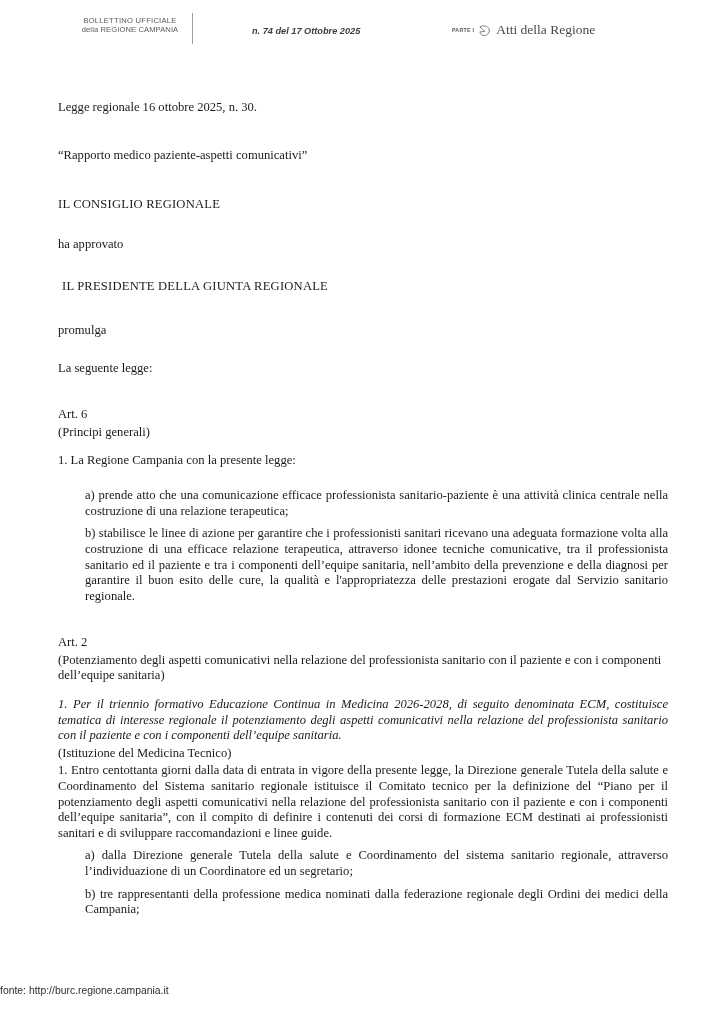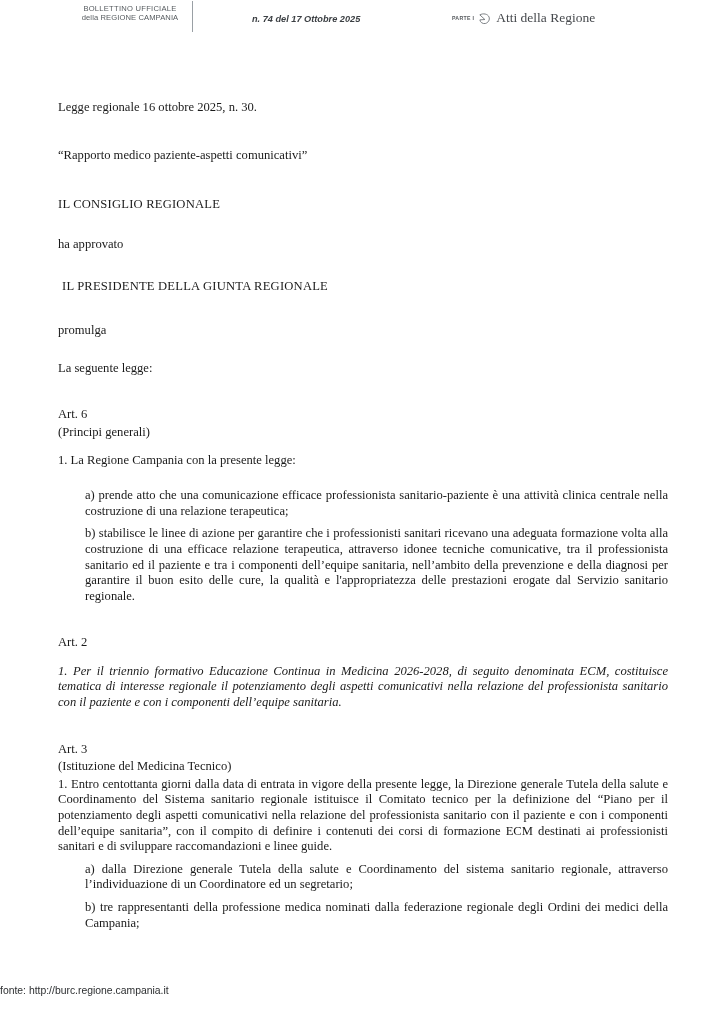--- a/index.html
+++ b/index.html
@@ -12,21 +12,21 @@
     height: 1024px;
     position: relative;
     font-family: "Liberation Serif", serif;
     color: #1a1a1a;
     overflow: hidden;
   }
 
   
   .page-header {
     position: absolute;
-    top: 0;
+    top: 12px;
     left: 0;
     width: 712px;
     height: 46px;
   }
   .masthead {
     position: absolute;
     left: 68px;
     top: 4px;
     width: 124px;
     text-align: center;
@@ -190,25 +190,25 @@
   <div>
     <p class="t center art-head">Art. 6</p>
     <p class="t center art-sub">(Principi generali)</p>
     <p class="t">1. La Regione Campania con la presente legge:</p>
     <p class="t just sub">a) prende atto che una comunicazione efficace professionista sanitario-paziente è una attività clinica centrale nella costruzione di una relazione terapeutica;</p>
     <p class="t just sub">b) stabilisce le linee di azione per garantire che i professionisti sanitari ricevano una adeguata formazione volta alla costruzione di una efficace relazione terapeutica, attraverso idonee tecniche comunicative, tra il professionista sanitario ed il paziente e tra i componenti dell’equipe sanitaria, nell’ambito della prevenzione e della diagnosi per garantire il buon esito delle cure, la qualità e l'appropriatezza delle prestazioni erogate dal Servizio sanitario regionale.</p>
   </div>
 
   <div>
     <p class="t center art-head">Art. 2</p>
+    <p class="t center art-sub two-line">(Potenziamento degli aspetti comunicativi nella relazione del professionista sanitario con il paziente e con i componenti dell’equipe sanitaria)</p>
     <p class="t just para gap">1. Per il triennio formativo Educazione Continua in Medicina 2026-2028, di seguito denominata ECM, costituisce tematica di interesse regionale il potenziamento degli aspetti comunicativi nella relazione del professionista sanitario con il paziente e con i componenti dell’equipe sanitaria.</p>
   </div>
 
   <div>
-    <p class="t center art-head">Art. 3</p>
     <p class="t center art-sub">(Istituzione del Medicina Tecnico)</p>
     <p class="t just para">1. Entro centottanta giorni dalla data di entrata in vigore della presente legge, la Direzione generale Tutela della salute e Coordinamento del Sistema sanitario regionale istituisce il Comitato tecnico  per la definizione del “Piano per il potenziamento degli aspetti comunicativi nella relazione del professionista sanitario con il paziente e con i componenti dell’equipe sanitaria”, con il compito di definire i contenuti dei corsi di formazione ECM destinati ai professionisti sanitari e di sviluppare raccomandazioni e linee guide.</p>
     <p class="t just sub">a) dalla Direzione generale Tutela della salute e Coordinamento del sistema sanitario regionale, attraverso l’individuazione di un Coordinatore ed un segretario;</p>
     <p class="t just sub">b) tre rappresentanti della professione medica nominati dalla federazione regionale degli Ordini dei medici della Campania;</p>
   </div>
 
 </div>
 
 <div class="page-footer">
   <span class="source-note">fonte: http://burc.regione.campania.it</span>

